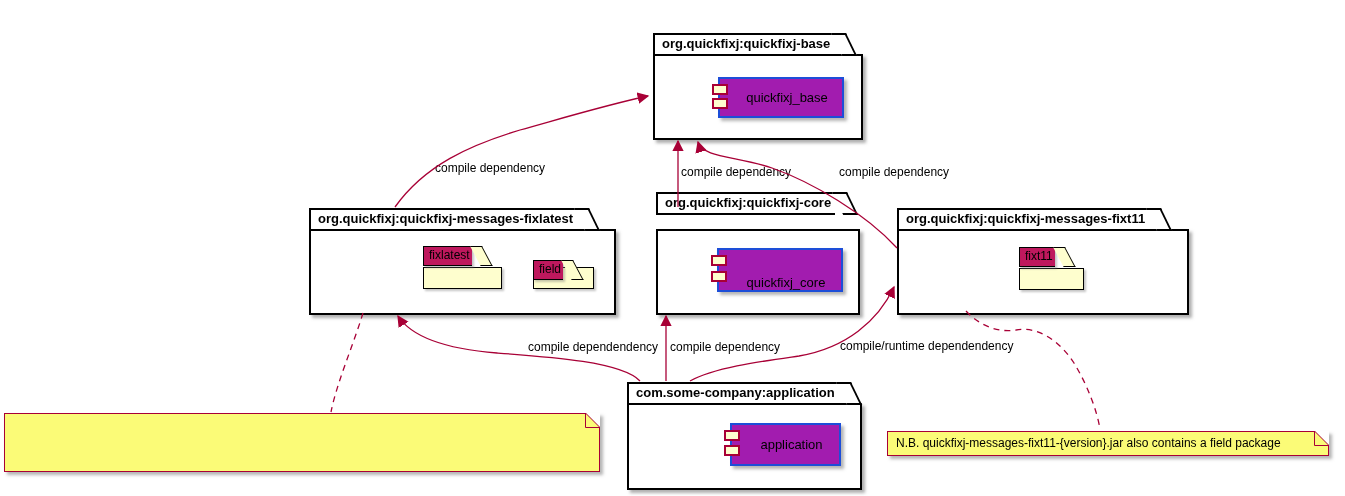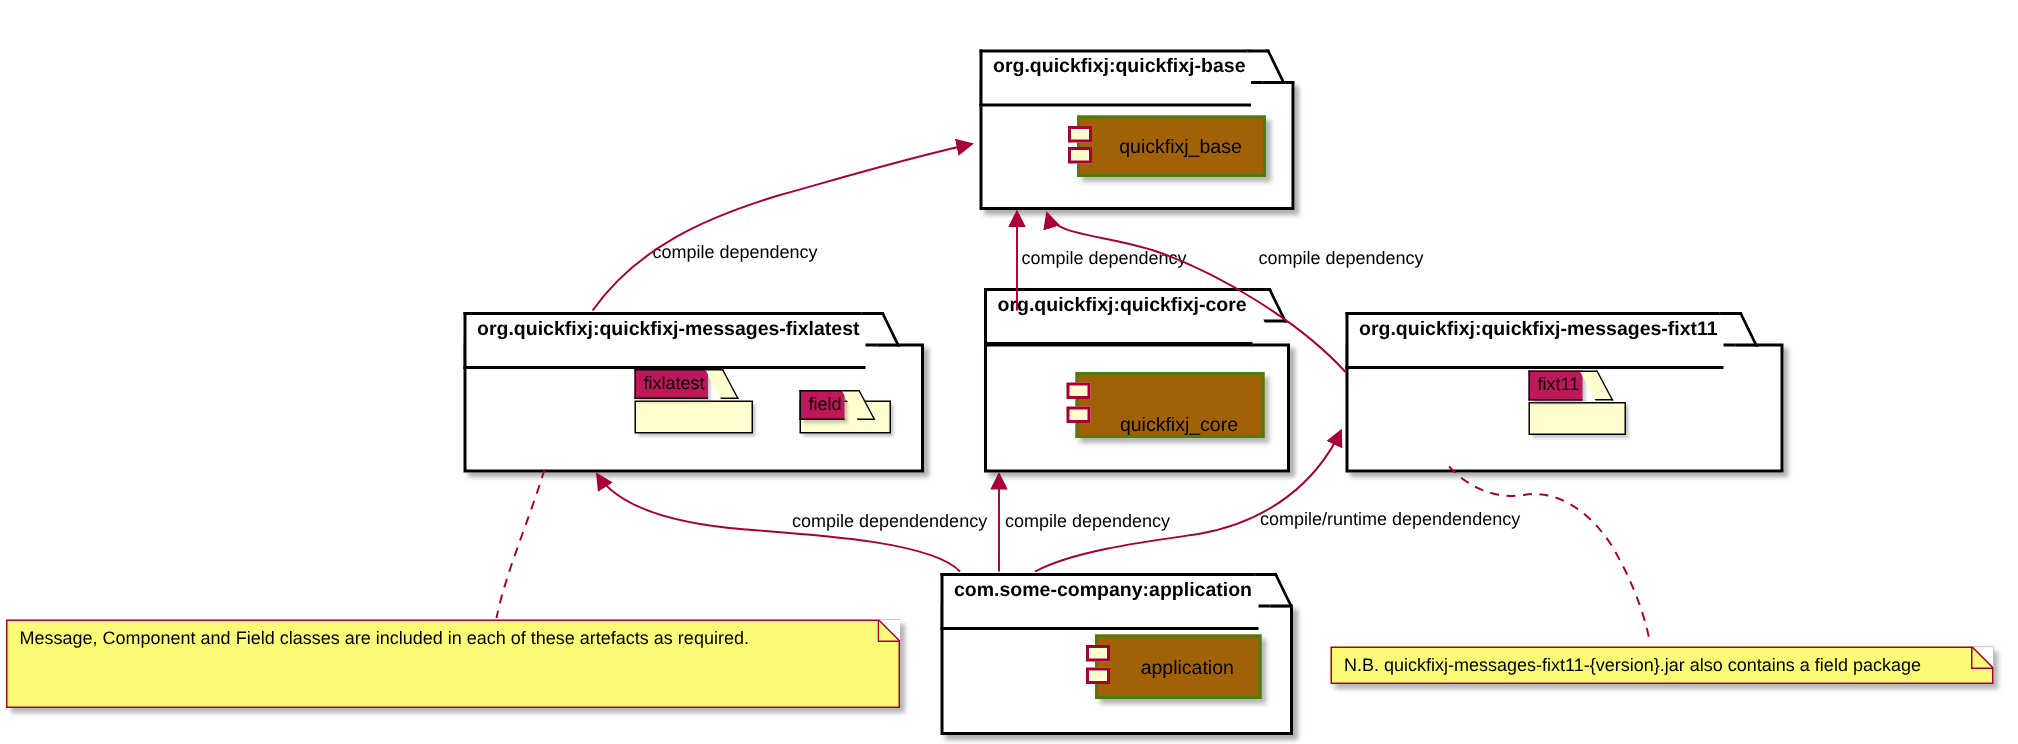--- a/index.html
+++ b/index.html
@@ -4,27 +4,27 @@
 <style>
   html,body{margin:0;padding:0;background:#ffffff;}
   body{width:1345px;height:496px;position:relative;overflow:hidden;
        font-family:"Liberation Sans","DejaVu Sans",sans-serif;color:#000;}
 
   
   .pkg-body{position:absolute;background:#ffffff;border:2px solid #000;
             box-shadow:3px 3px 3px rgba(110,110,110,.55);z-index:1;}
   .pkg-tab{position:absolute;background:#ffffff;border:2px solid #000;border-right:none;
            height:19px;line-height:18px;font-size:13px;font-weight:bold;
-           padding:0 4px 15px 7px;white-space:nowrap;z-index:3;}
+           padding:0 4px 0 7px;white-space:nowrap;z-index:3;}
   .pkg-tab::after{content:"";position:absolute;top:-2px;right:-12px;width:13px;height:19px;
            background:#fff;border:2px solid #000;border-left:none;
            transform:skewX(26deg);transform-origin:0 0;z-index:-1;}
 
   
-  .component{position:absolute;background:#a16207;border:2px solid #4d7c0f;
+  .component{position:absolute;background:#a21caf;border:2px solid #1d4ed8;
              box-shadow:3px 3px 3px rgba(110,110,110,.5);z-index:2;
              display:flex;align-items:center;justify-content:center;
              font-size:13px;padding-left:12px;}
   .cport{position:absolute;left:-8px;width:12px;height:7px;background:#FEFECE;
          border:2px solid #A80036;z-index:3;}
   .cport.a{top:5px;} .cport.b{top:19px;}
 
   
   .fold-tab{position:absolute;background:#be185d;border:1.5px solid #000;border-right:none;
             height:18px;line-height:17px;font-size:12px;padding:0 2px 0 5px;
@@ -92,21 +92,20 @@
 <div class="edge-label" style="left:681px;top:165px;">compile dependency</div>
 <div class="edge-label" style="left:839px;top:165px;">compile dependency</div>
 <div class="edge-label" style="left:528px;top:340px;">compile dependendency</div>
 <div class="edge-label" style="left:670px;top:340px;">compile dependency</div>
 <div class="edge-label" style="left:840px;top:339px;">compile/runtime dependendency</div>
 
 <div class="note" style="left:4px;top:413px;width:578px;height:50px;">
   <svg class="fold-corner" width="15" height="15">
     <polygon points="0.5,0 0.5,14.5 15,14.5" fill="#FBFB77" stroke="#A80036" stroke-width="1"></polygon>
   </svg>
-  <div>Message, Component and Field classes are included in each of these artefacts as required.</div>
 </div>
 
 <div class="note" style="left:887px;top:431px;width:424px;height:16px;">
   <svg class="fold-corner" width="15" height="15">
     <polygon points="0.5,0 0.5,14.5 15,14.5" fill="#FBFB77" stroke="#A80036" stroke-width="1"></polygon>
   </svg>
   <div>N.B. quickfixj-messages-fixt11-{version}.jar also contains a field package</div>
 </div>
 
 <svg id="arrows" width="1345" height="496" viewBox="0 0 1345 496">

